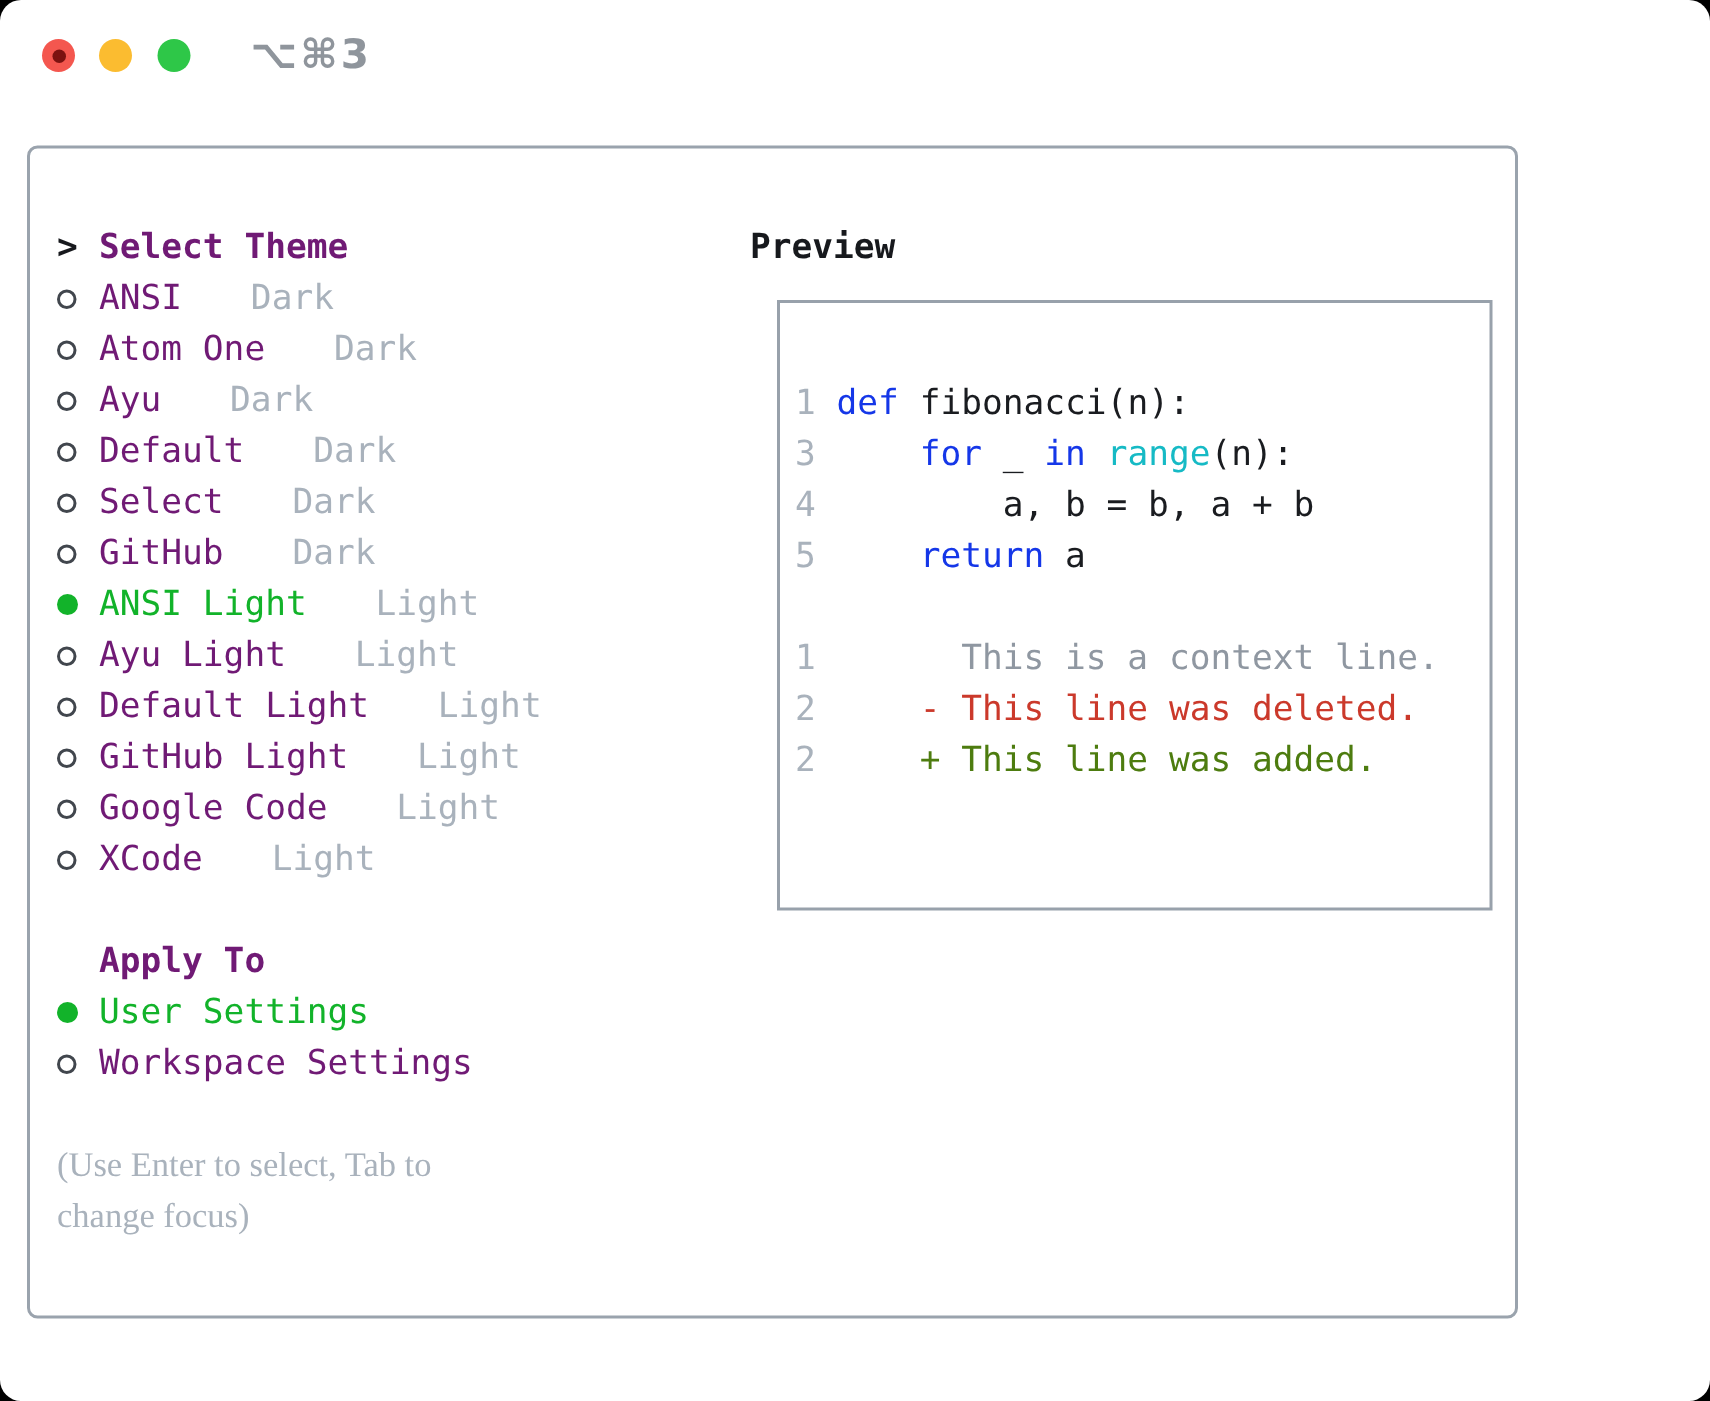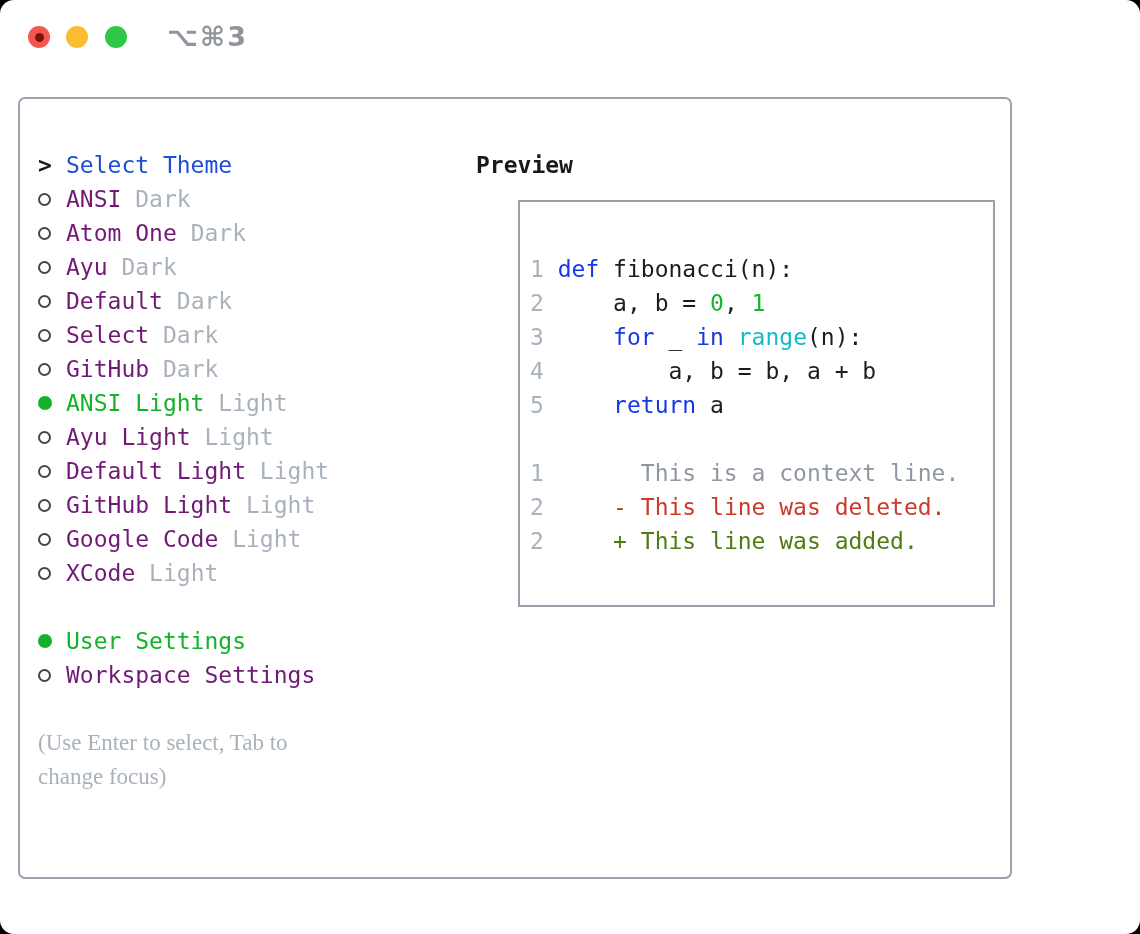--- a/index.html
+++ b/index.html
@@ -25,28 +25,28 @@
     border:2px solid #9aa3ad;border-radius:7px;box-sizing:border-box;
   }
   
   .leftcol{position:absolute;left:18px;top:49px;font-size:23px;}
   .row{display:flex;align-items:center;height:34px;white-space:pre;}
   .mark{display:inline-flex;align-items:center;width:28px;flex:0 0 28px;}
   .prompt{font-weight:bold;color:#17191d;}
   .dot{width:13px;height:13px;border-radius:50%;box-sizing:border-box;}
   .dot-off{border:2px solid #41464d;}
   .dot-on{background:#12b32a;width:14px;height:14px;}
-  .hdr{font-weight:normal;color:#1d4ed8;}
+  .hdr{font-weight:bold;color:#701a75;}
   .nm{color:#701a75;}
-  .var{color:#a9b2bc;}
+  .var{color:#a9b2bc;margin-left:32px;}
   .sel{color:#12b32a;}
   .hint{color:#a9b2bc;font-family:Liberation Serif, serif;}
   
   .plabel{
-    position:absolute;left:456px;top:49px;height:34px;line-height:34px;
+    position:absolute;left:480px;top:49px;height:34px;line-height:34px;
     font-size:23px;font-weight:bold;color:#17191d;
   }
   .pbox{
     position:absolute;left:498px;top:101px;width:477px;height:407px;
     border:2px solid #98a1ab;box-sizing:border-box;
     padding:50px 0 0 10px;overflow:hidden;
   }
   .cline{height:34px;line-height:34px;font-size:23px;white-space:pre;color:#1a1c20;}
   .seg-ln{color:#a9b2bc;}
   .seg-pl{color:#1a1c20;}
@@ -78,30 +78,30 @@
         <div class="row"><span class="mark"><span class="dot dot-off"></span></span><span class="nm">Default</span><span class="var"> Dark</span></div>
         <div class="row"><span class="mark"><span class="dot dot-off"></span></span><span class="nm">Select</span><span class="var"> Dark</span></div>
         <div class="row"><span class="mark"><span class="dot dot-off"></span></span><span class="nm">GitHub</span><span class="var"> Dark</span></div>
         <div class="row"><span class="mark"><span class="dot dot-on"></span></span><span class="sel">ANSI Light</span><span class="var"> Light</span></div>
         <div class="row"><span class="mark"><span class="dot dot-off"></span></span><span class="nm">Ayu Light</span><span class="var"> Light</span></div>
         <div class="row"><span class="mark"><span class="dot dot-off"></span></span><span class="nm">Default Light</span><span class="var"> Light</span></div>
         <div class="row"><span class="mark"><span class="dot dot-off"></span></span><span class="nm">GitHub Light</span><span class="var"> Light</span></div>
         <div class="row"><span class="mark"><span class="dot dot-off"></span></span><span class="nm">Google Code</span><span class="var"> Light</span></div>
         <div class="row"><span class="mark"><span class="dot dot-off"></span></span><span class="nm">XCode</span><span class="var"> Light</span></div>
         <div class="row"></div>
+        <div class="row"><span class="mark"></span><span class="hdr">Apply To</span></div>
         <div class="row"><span class="mark"><span class="dot dot-on"></span></span><span class="sel">User Settings</span></div>
         <div class="row"><span class="mark"><span class="dot dot-off"></span></span><span class="nm">Workspace Settings</span></div>
         <div class="row"></div>
         <div class="row"><span class="hint">(Use Enter to select, Tab to</span></div>
         <div class="row"><span class="hint">change focus)</span></div>
       </div>
     <div class="plabel">Preview</div>
     <div class="pbox">
         <div class="cline"><span class="seg-ln">1</span><span class="seg-pl"> </span><span class="seg-kw">def</span><span class="seg-pl"> fibonacci(n):</span></div>
-        <div class="cline"><span class="seg-ln">2</span><span class="seg-pl">     a, b = </span><span class="seg-num">0</span><span class="seg-pl">, </span><span class="seg-num">1</span></div>
         <div class="cline"><span class="seg-ln">3</span><span class="seg-pl">     </span><span class="seg-kw">for</span><span class="seg-pl"> _ </span><span class="seg-kw">in</span><span class="seg-pl"> </span><span class="seg-fn">range</span><span class="seg-pl">(n):</span></div>
         <div class="cline"><span class="seg-ln">4</span><span class="seg-pl">         a, b = b, a + b</span></div>
         <div class="cline"><span class="seg-ln">5</span><span class="seg-pl">     </span><span class="seg-kw">return</span><span class="seg-pl"> a</span></div>
         <div class="cline"></div>
         <div class="cline"><span class="seg-ln">1</span><span class="seg-ctx">       This is a context line.</span></div>
         <div class="cline"><span class="seg-ln">2</span><span class="seg-pl">     </span><span class="seg-del">- This line was deleted.</span></div>
         <div class="cline"><span class="seg-ln">2</span><span class="seg-pl">     </span><span class="seg-add">+ This line was added.</span></div>
       </div>
   </div>
 

